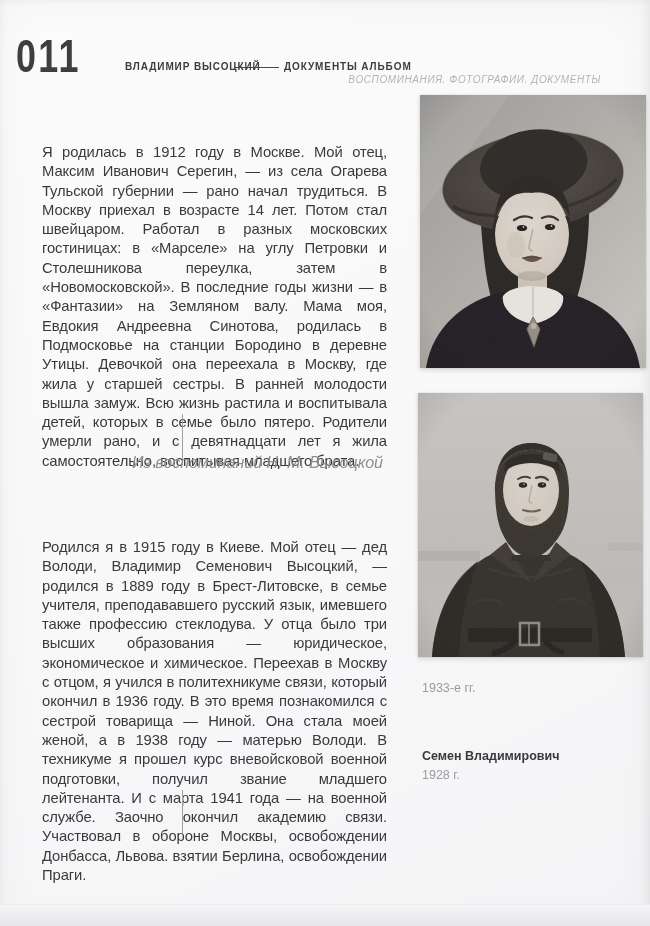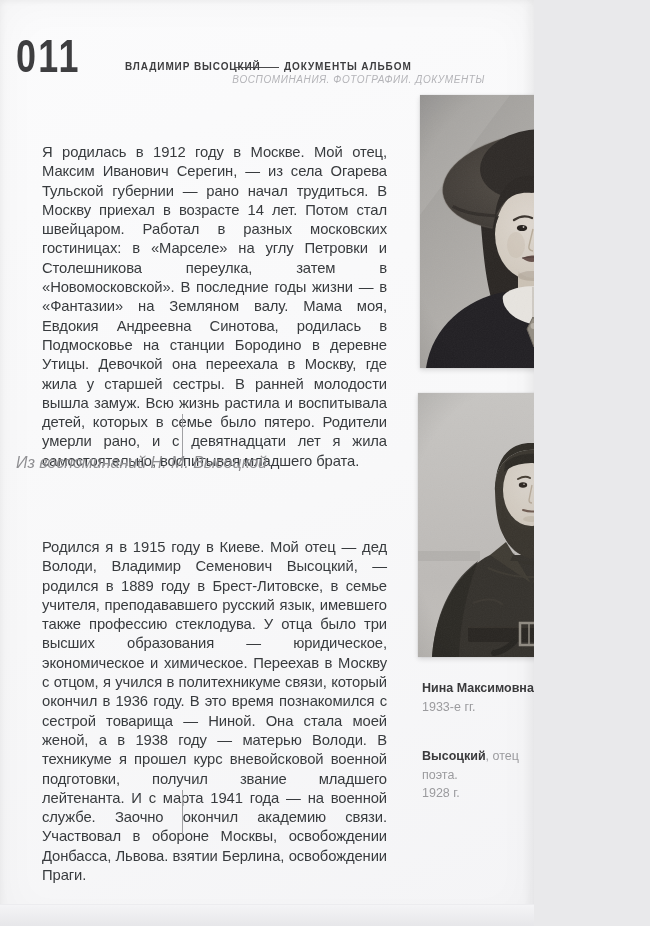--- a/index.html
+++ b/index.html
@@ -2,21 +2,21 @@
 <html lang="ru"><head>
 <meta charset="utf-8">
 <style>
   html,body{margin:0;padding:0;}
   body{
     width:650px;height:926px;
     font-family:"Liberation Sans","DejaVu Sans",sans-serif;
     background:#e9e9eb;
   }
   #page{
-    position:relative;width:534px;height:926px;overflow:hidden;
+    position:relative;width:650px;height:926px;overflow:hidden;
     background:linear-gradient(155deg,#fbfbfc 0%,#f8f8f9 55%,#f4f4f6 100%);
     box-shadow:inset 0 0 45px rgba(0,0,0,0.035), inset -5px 0 9px rgba(0,0,0,0.045), inset 3px 0 6px rgba(0,0,0,0.03);
   }
   
   .page-number{
     position:absolute;left:16px;top:33px;
     font-size:46px;font-weight:600;color:#3e3e40;line-height:1;
     letter-spacing:3px;transform:scaleX(0.78);transform-origin:left top;
   }
   .hdr{position:absolute;top:61px;font-size:10px;font-weight:bold;
@@ -226,25 +226,22 @@
       <rect x="102" y="230" width="19" height="22" fill="none" stroke="#8f8a81" stroke-width="2.5"></rect>
       <path d="M111,231 L111,251" stroke="#8f8a81" stroke-width="1.5"></path>
       <path d="M96,249 q-9,9 -20,11" stroke="#262420" stroke-width="6" fill="none" stroke-linecap="round"></path>
       <path d="M128,249 q7,8 16,10" stroke="#262420" stroke-width="5" fill="none" stroke-linecap="round"></path>
       <rect width="225" height="264" fill="url(#vigS)"></rect>
       <rect width="225" height="264" filter="url(#grainS)"></rect>
     </svg>
   </div>
 
   <div class="caption caption-1">
-    <div><b>Нина Максимовна</b></div>
     <div>1933-е гг.</div>
   </div>
 
   <div class="caption caption-2">
-    <div>
-      <b>Высоцкий</b><span>, отец поэта.</span>
-    </div>
+    <div><b>Семен Владимирович</b></div>
     <div>1928 г.</div>
   </div>
 
   <div class="bottom-edge"></div>
 </div>
 
 </body></html>

